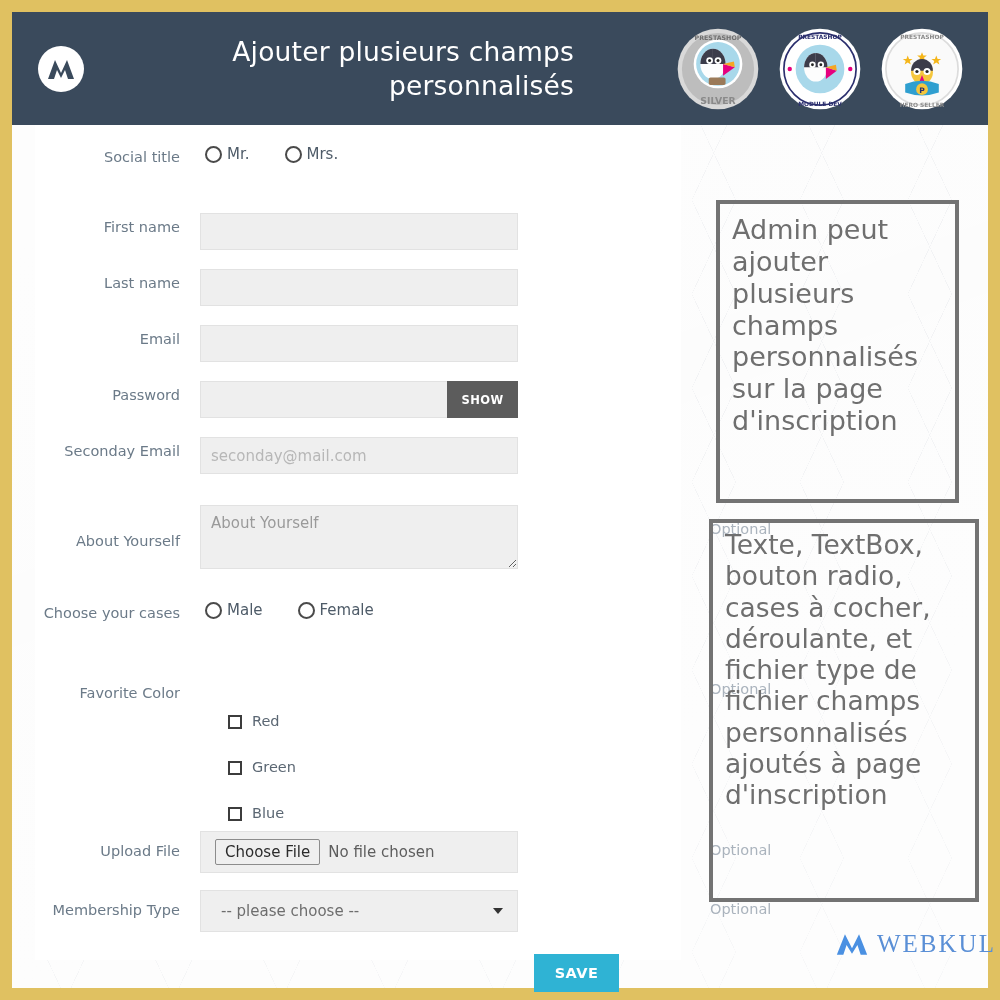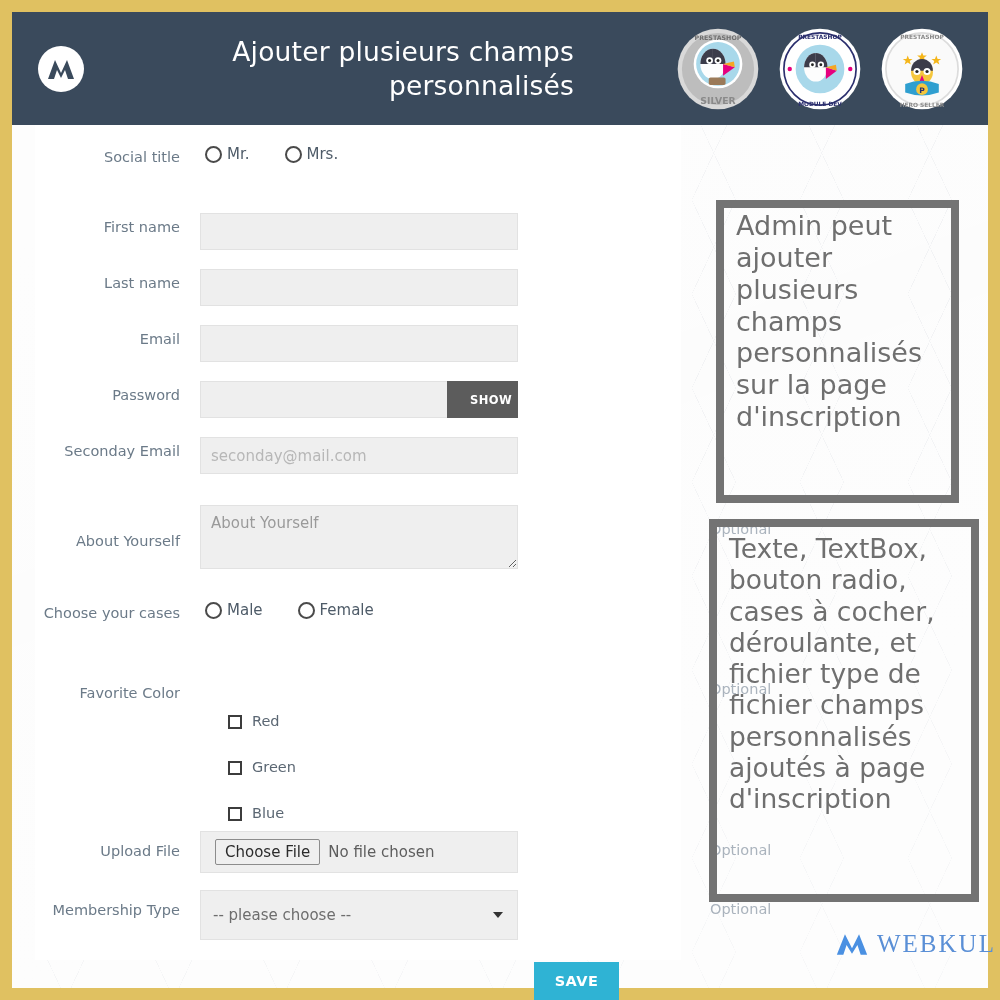--- a/index.html
+++ b/index.html
@@ -135,21 +135,20 @@
   .show-btn {
     width: 71px; height: 37px;
     background: #5c5c5c;
     color: #fff;
     border: none;
     font-size: 11.5px;
     letter-spacing: .4px;
     font-weight: 700;
     cursor: pointer;
     font-family: "DejaVu Sans", sans-serif;
-    text-align: right;
   }
 
   .area {
     width: 318px; height: 64px;
     background: #efefef;
     border: 1px solid #e2e2e2;
     resize: vertical;
     outline: none;
     font-size: 15px;
     color: #8d8d8d;
@@ -202,25 +201,25 @@
     border-radius: 2px;
     font-size: 15px;
     color: #2b2b2b;
     padding: 3px 9px;
     cursor: pointer;
     font-family: "DejaVu Sans", sans-serif;
   }
   .file-name { margin-left: 8px; font-size: 15px; color: #5d5d5d; font-family: "DejaVu Sans", sans-serif; }
 
   .sel-wrap {
-    width: 318px; height: 50px;
+    width: 318px; height: 42px;
     background: #efefef;
     border: 1px solid #e2e2e2;
     display: flex; align-items: center;
-    padding: 0 12px;
+    padding: 0 20px;
     position: relative;
     cursor: pointer;
   }
   .sel-val { font-size: 15px; color: #6d6d6d; font-family: "DejaVu Sans", sans-serif; }
   .caret {
     position: absolute; right: 14px; top: 50%;
     width: 0; height: 0;
     border-left: 5px solid transparent;
     border-right: 5px solid transparent;
     border-top: 6px solid #333;
@@ -236,26 +235,26 @@
     font-size: 14.5px;
     font-weight: 700;
     letter-spacing: .4px;
     cursor: pointer;
     font-family: "DejaVu Sans", sans-serif;
   }
 
   
   .callout {
     position: absolute;
-    border: 8px solid #737373;
+    border: 4px solid #737373;
     background: transparent;
     color: #6f6f6f;
     font-family: "DejaVu Sans", sans-serif;
     z-index: 5;
-    padding: 2px 8px 6px 12px;
+    padding: 10px 8px 6px 12px;
     line-height: 1.18;
   }
   #callout-1 { left: 716px; top: 200px; width: 243px; height: 303px; font-size: 27px; }
   #callout-2 { left: 709px; top: 519px; width: 270px; height: 383px; font-size: 26.5px; padding-top: 6px; }
 
   
   .footer-logo {
     position: absolute;
     left: 835px; top: 930px;
     display: flex; align-items: center; gap: 8px;

